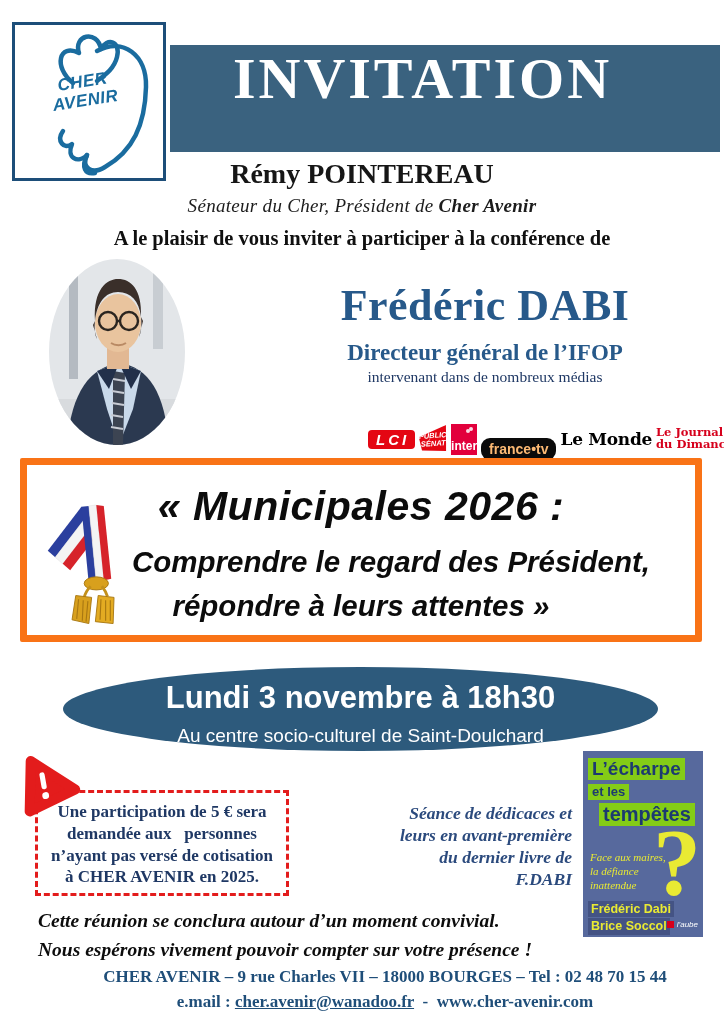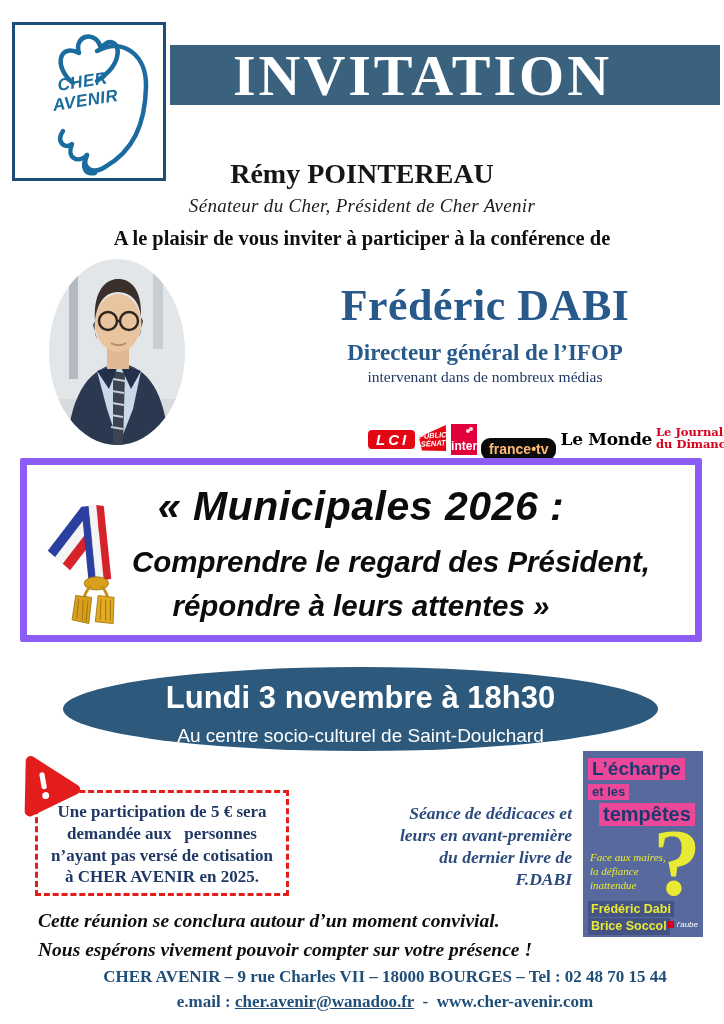--- a/index.html
+++ b/index.html
@@ -3,43 +3,43 @@
 <meta charset="utf-8">
 <style>
   html,body{margin:0;padding:0;background:#888;}
   .page{
     position:relative;width:724px;height:1024px;background:#ffffff;
     margin:0 auto;overflow:hidden;
     font-family:"Liberation Serif",serif;
   }
   
   .banner{
-    position:absolute;left:170px;top:45px;width:550px;height:60px;
-    background:#3a627f;display:flex;align-items:center;justify-content:center;
+    position:absolute;left:170px;top:45px;width:550px;height:107px;
+    background:#3a627f;display:flex;align-items:flex-start;justify-content:center;
   }
   .banner-title{
     color:#ffffff;font-family:"Liberation Serif",serif;font-weight:bold;
     font-size:58px;letter-spacing:3px;padding-right:45px;
   }
   
   .logo-box{
     position:absolute;left:12px;top:22px;width:148px;height:153px;
     background:#ffffff;border:3px solid #1d4e79;z-index:3;
   }
   .logo-text{
     position:absolute;left:36px;top:48px;transform:rotate(-9deg);
     font-family:"Liberation Sans",sans-serif;font-style:italic;font-weight:bold;
     color:#1a6c9f;font-size:17px;line-height:1.1;text-align:center;letter-spacing:.5px;
   }
   
   .host-name{position:absolute;left:0;top:158px;width:724px;text-align:center;
     font-weight:bold;font-size:28px;color:#161616;}
   .host-role{position:absolute;left:0;top:195px;width:724px;text-align:center;
     font-style:italic;font-size:19px;color:#1c1c1c;letter-spacing:.3px;}
-  .host-role b{font-weight:normal;text-align:center;}
+  .host-role b{font-weight:bold;text-align:center;}
   .invite-line{position:absolute;left:0;top:227px;width:724px;text-align:center;
     font-weight:bold;font-size:20.5px;color:#101010;}
   
   .portrait{position:absolute;left:49px;top:259px;width:136px;height:186px;}
   
   .speaker{position:absolute;left:255px;top:279px;width:460px;text-align:center;color:#27598a;}
   .speaker .salutation{font-weight:bold;font-size:28px;}
   .speaker .sp-name{font-weight:bold;font-size:44px;margin-top:1px;letter-spacing:.5px;}
   .speaker .sp-title{font-weight:bold;font-size:23px;margin-top:9px;}
   .speaker .sp-sub{font-size:15.5px;color:#1f3864;margin-top:2px;}
@@ -61,21 +61,21 @@
     background:#ffffff;box-shadow:-3px 2px 0 0 #ffffff;opacity:.85;}
   .ftv{background:#0a0a0a;color:#fdba74;border-radius:9px;padding:4px 8px;
     font-family:"Liberation Sans",sans-serif;font-weight:bold;font-size:14px;line-height:1;margin-top:20px;}
   .lemonde{color:#000;font-family:"DejaVu Serif",serif;font-weight:bold;font-size:17px;
     letter-spacing:-.3px;white-space:nowrap;}
   .jdd{color:#d6001c;font-family:"DejaVu Serif",serif;font-weight:bold;font-size:11.5px;
     line-height:1.02;white-space:nowrap;}
   .ellipsis{color:#333;font-size:13px;font-weight:bold;margin-left:1px;}
   
   .topic-box{position:absolute;left:20px;top:458px;width:668px;height:170px;
-    border:7px solid #8b5cf6;background:#ffffff;border-radius:2px;}
+    border:7px solid #f97316;background:#ffffff;border-radius:2px;}
   .ribbon{position:absolute;left:12px;top:26px;width:95px;height:140px;}
   .topic-lines{position:absolute;left:0;top:0;width:100%;height:100%;
     font-family:"Liberation Sans",sans-serif;font-weight:bold;font-style:italic;
     color:#0c0c0c;text-align:center;}
   .topic-l1{position:absolute;left:0;top:18px;width:100%;font-size:41px;letter-spacing:.5px;}
   .topic-l2{position:absolute;left:30px;top:80px;width:100%;font-size:29.5px;}
   .topic-l3{position:absolute;left:0;top:124px;width:100%;font-size:29.5px;}
   
   .date-pill{position:absolute;left:63px;top:667px;width:595px;height:84px;
     background:#2d5a7c;border-radius:50%;color:#fff;text-align:center;
@@ -88,21 +88,21 @@
     border:3px dashed #e31c1c;text-align:center;padding-top:8px;
     font-weight:bold;font-size:17px;color:#1f3864;line-height:1.28;}
   .pline{display:block;white-space:pre-wrap;}
   
   .dedicace{position:absolute;left:390px;top:803px;width:182px;text-align:right;
     font-weight:bold;font-style:italic;font-size:17.5px;color:#2b4a7d;line-height:1.25;}
   .dline{display:block;}
   
   .book{position:absolute;left:583px;top:751px;width:120px;height:186px;
     background:#57699d;overflow:hidden;font-family:"Liberation Sans",sans-serif;}
-  .bk-row{display:inline-block;background:#ec4899;color:#1c3a70;font-weight:bold;
+  .bk-row{display:inline-block;background:#84cc16;color:#1c3a70;font-weight:bold;
     padding:1px 4px;line-height:1.05;}
   .bk-t1{position:absolute;left:5px;top:7px;font-size:19px;}
   .bk-t2{position:absolute;left:5px;top:33px;font-size:13px;}
   .bk-t3{position:absolute;left:16px;top:52px;font-size:20px;}
   .bk-q{position:absolute;right:2px;top:66px;font-size:96px;font-weight:bold;
     color:#e9ea33;line-height:.95;font-family:"Liberation Serif",serif;}
   .bk-tag{position:absolute;left:7px;top:100px;font-family:"Liberation Serif",serif;
     font-style:italic;font-size:11px;color:#e9ea33;line-height:1.25;}
   .bk-auth{position:absolute;left:5px;top:150px;font-size:12.5px;font-weight:bold;
     color:#e9ea33;line-height:1.3;}

